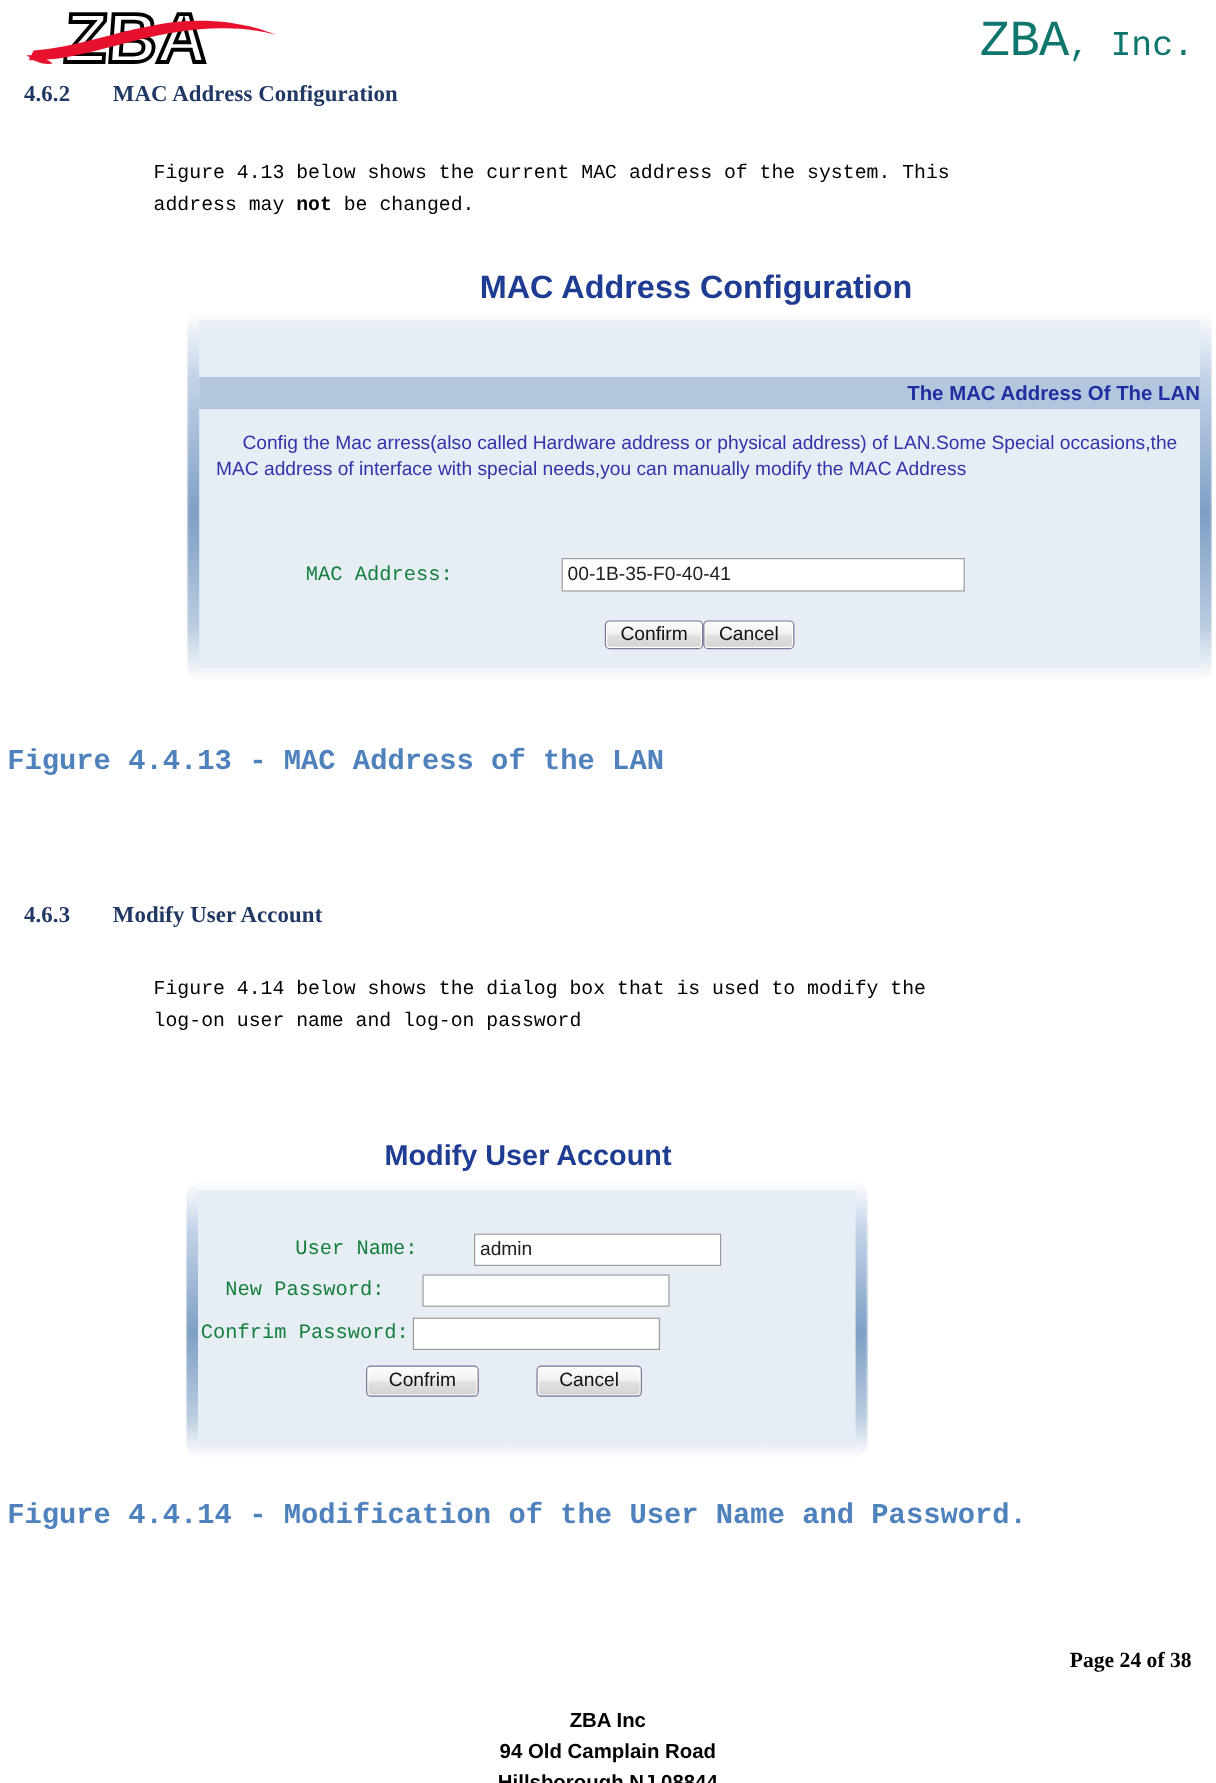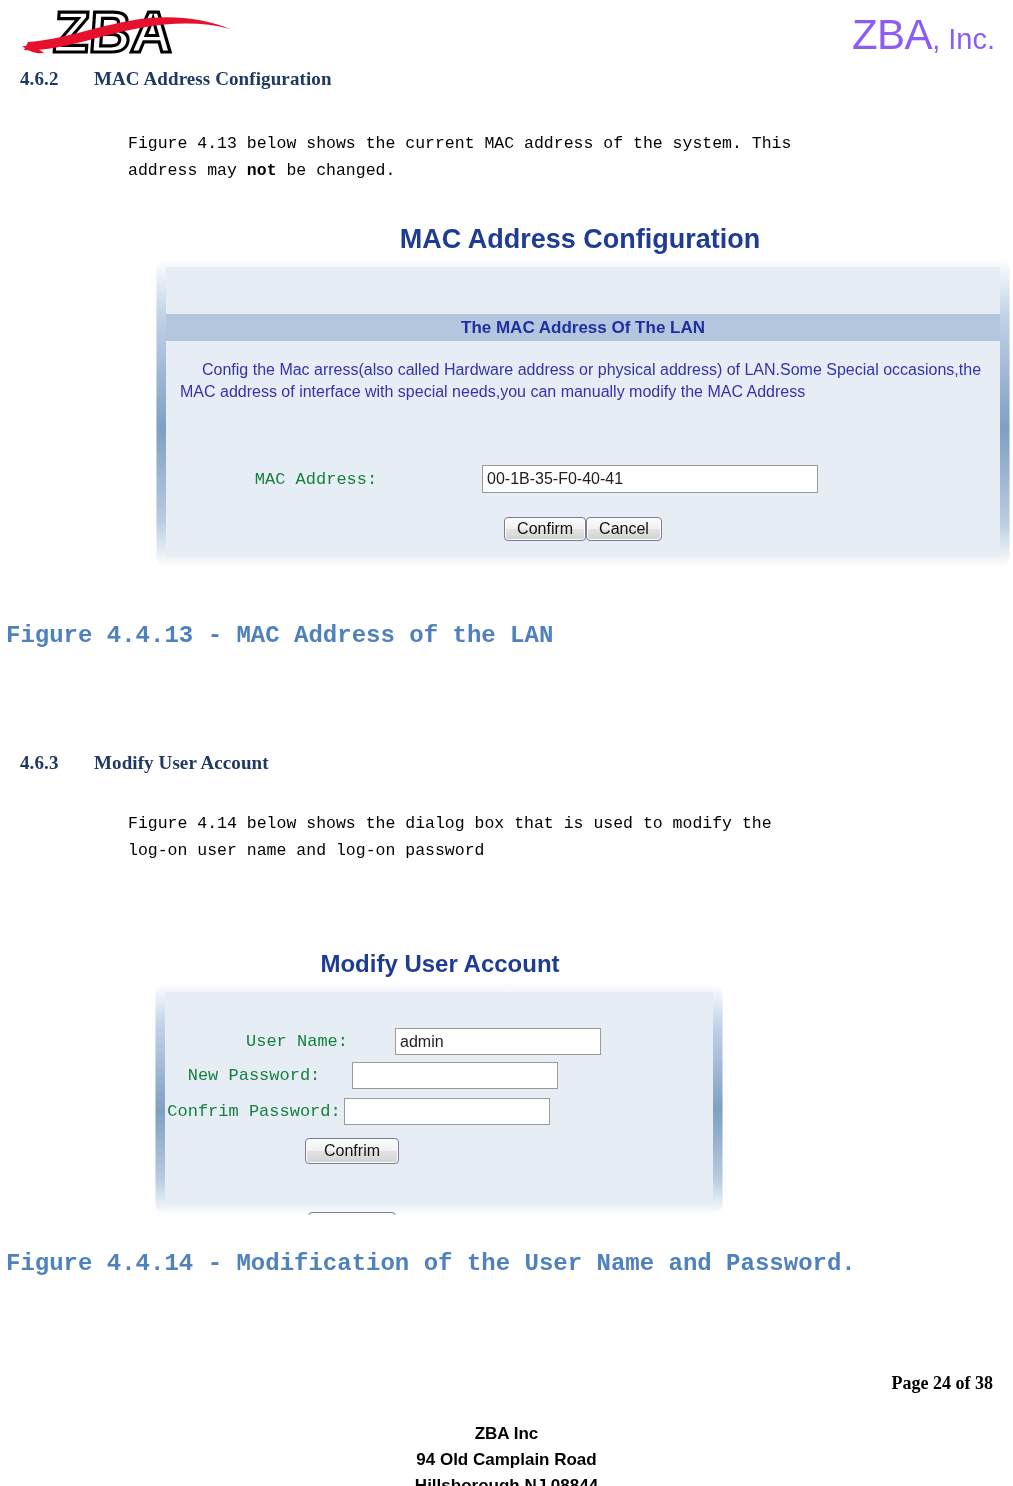--- a/index.html
+++ b/index.html
@@ -28,23 +28,23 @@
     top: 2px;
     width: 230px;
     height: 62px;
   }
   .logo svg { display:block; }
 
   .company-name {
     position: absolute;
     right: 18px;
     top: 14px;
-    color: #8b5cf6;
-    white-space: nowrap;
-    font-family: Liberation Sans, sans-serif;
+    color: #0f766e;
+    white-space: nowrap;
+    font-family: Liberation Mono, monospace;
     line-height: 1;
   }
   .company-name .big {
     font-size: 42px;
     letter-spacing: -0.5px;
   }
   .company-name .small {
     font-size: 29px;
   }
 
@@ -118,21 +118,21 @@
   }
 
   .lan-bar {
     position: absolute;
     left: 0; right: 0;
     background: #b3c6de;
     color: #1F2FA0;
     font-family: "Liberation Sans", sans-serif;
     font-size: 17px;
     font-weight: bold;
-    text-align: center;
+    text-align: right;
     line-height: 27px;
   }
 
   .desc-text {
     position: absolute;
     font-family: "Liberation Sans", sans-serif;
     font-size: 16px;
     line-height: 22px;
     color: #3333AA;
     text-indent: 22px;
@@ -232,21 +232,21 @@
 
 <div class="panel-frame" style="left:156px; top:258px; width:854px; height:310px;">
   <div class="panel-inner">
 
     <div class="lan-bar" style="top:47px; height:27px;">The MAC Address Of The LAN</div>
 
     <div class="desc-text" style="left:14px; right:14px; top:92px;">Config the Mac arress(also called Hardware address or physical address) of LAN.Some Special occasions,the MAC address of interface with special needs,you can manually modify the MAC Address</div>
 
     <div class="field-row" style="left:0; right:0; top:198px; justify-content:flex-start;">
       <div class="field-label" style="width:300px;">MAC Address:</div>
-      <input class="text-input" type="text" style="margin-left: 16px; width: 336px; height: 28px;" value="00-1B-35-F0-40-41">
+      <input class="text-input" type="text" style="margin-left: 2px; width: 336px; height: 28px;" value="00-1B-35-F0-40-41">
     </div>
 
     <div class="field-row" style="left:0; right:0; top:250px; justify-content:center; ">
       <button class="win-btn">Confirm</button>
       <button class="win-btn">Cancel</button>
     </div>
 
   </div>
 </div>
 
@@ -274,21 +274,21 @@
     <div class="field-row" style="left:0; right:0; top:70px;">
       <div class="field-label" style="width:178px;">New Password:</div>
       <input class="text-input" type="text" style="margin-left: 9px; width: 206px; height: 27px;" value="">
     </div>
 
     <div class="field-row" style="left:0; right:0; top:106px;">
       <div class="field-label" style="width:178px;">Confrim Password:</div>
       <input class="text-input" type="text" style="margin-left: 1px; width: 206px; height: 27px;" value="">
     </div>
 
-    <div class="field-row" style="left:140px; top:146px; gap:48px;flex-direction:column;">
+    <div class="field-row" style="left:140px; top:146px; gap:48px;">
       <button class="win-btn" style="padding:3px 18px;">Confrim</button>
       <button class="win-btn" style="padding:3px 18px;">Cancel</button>
     </div>
 
   </div>
 </div>
 
 <div class="figure-caption" style="left:6px; top:1250px;">Figure 4.4.14 - Modification of the User Name and Password.</div>
 
 <div class="page-number" style="right:20px; top:1373px;">Page 24 of 38</div>

